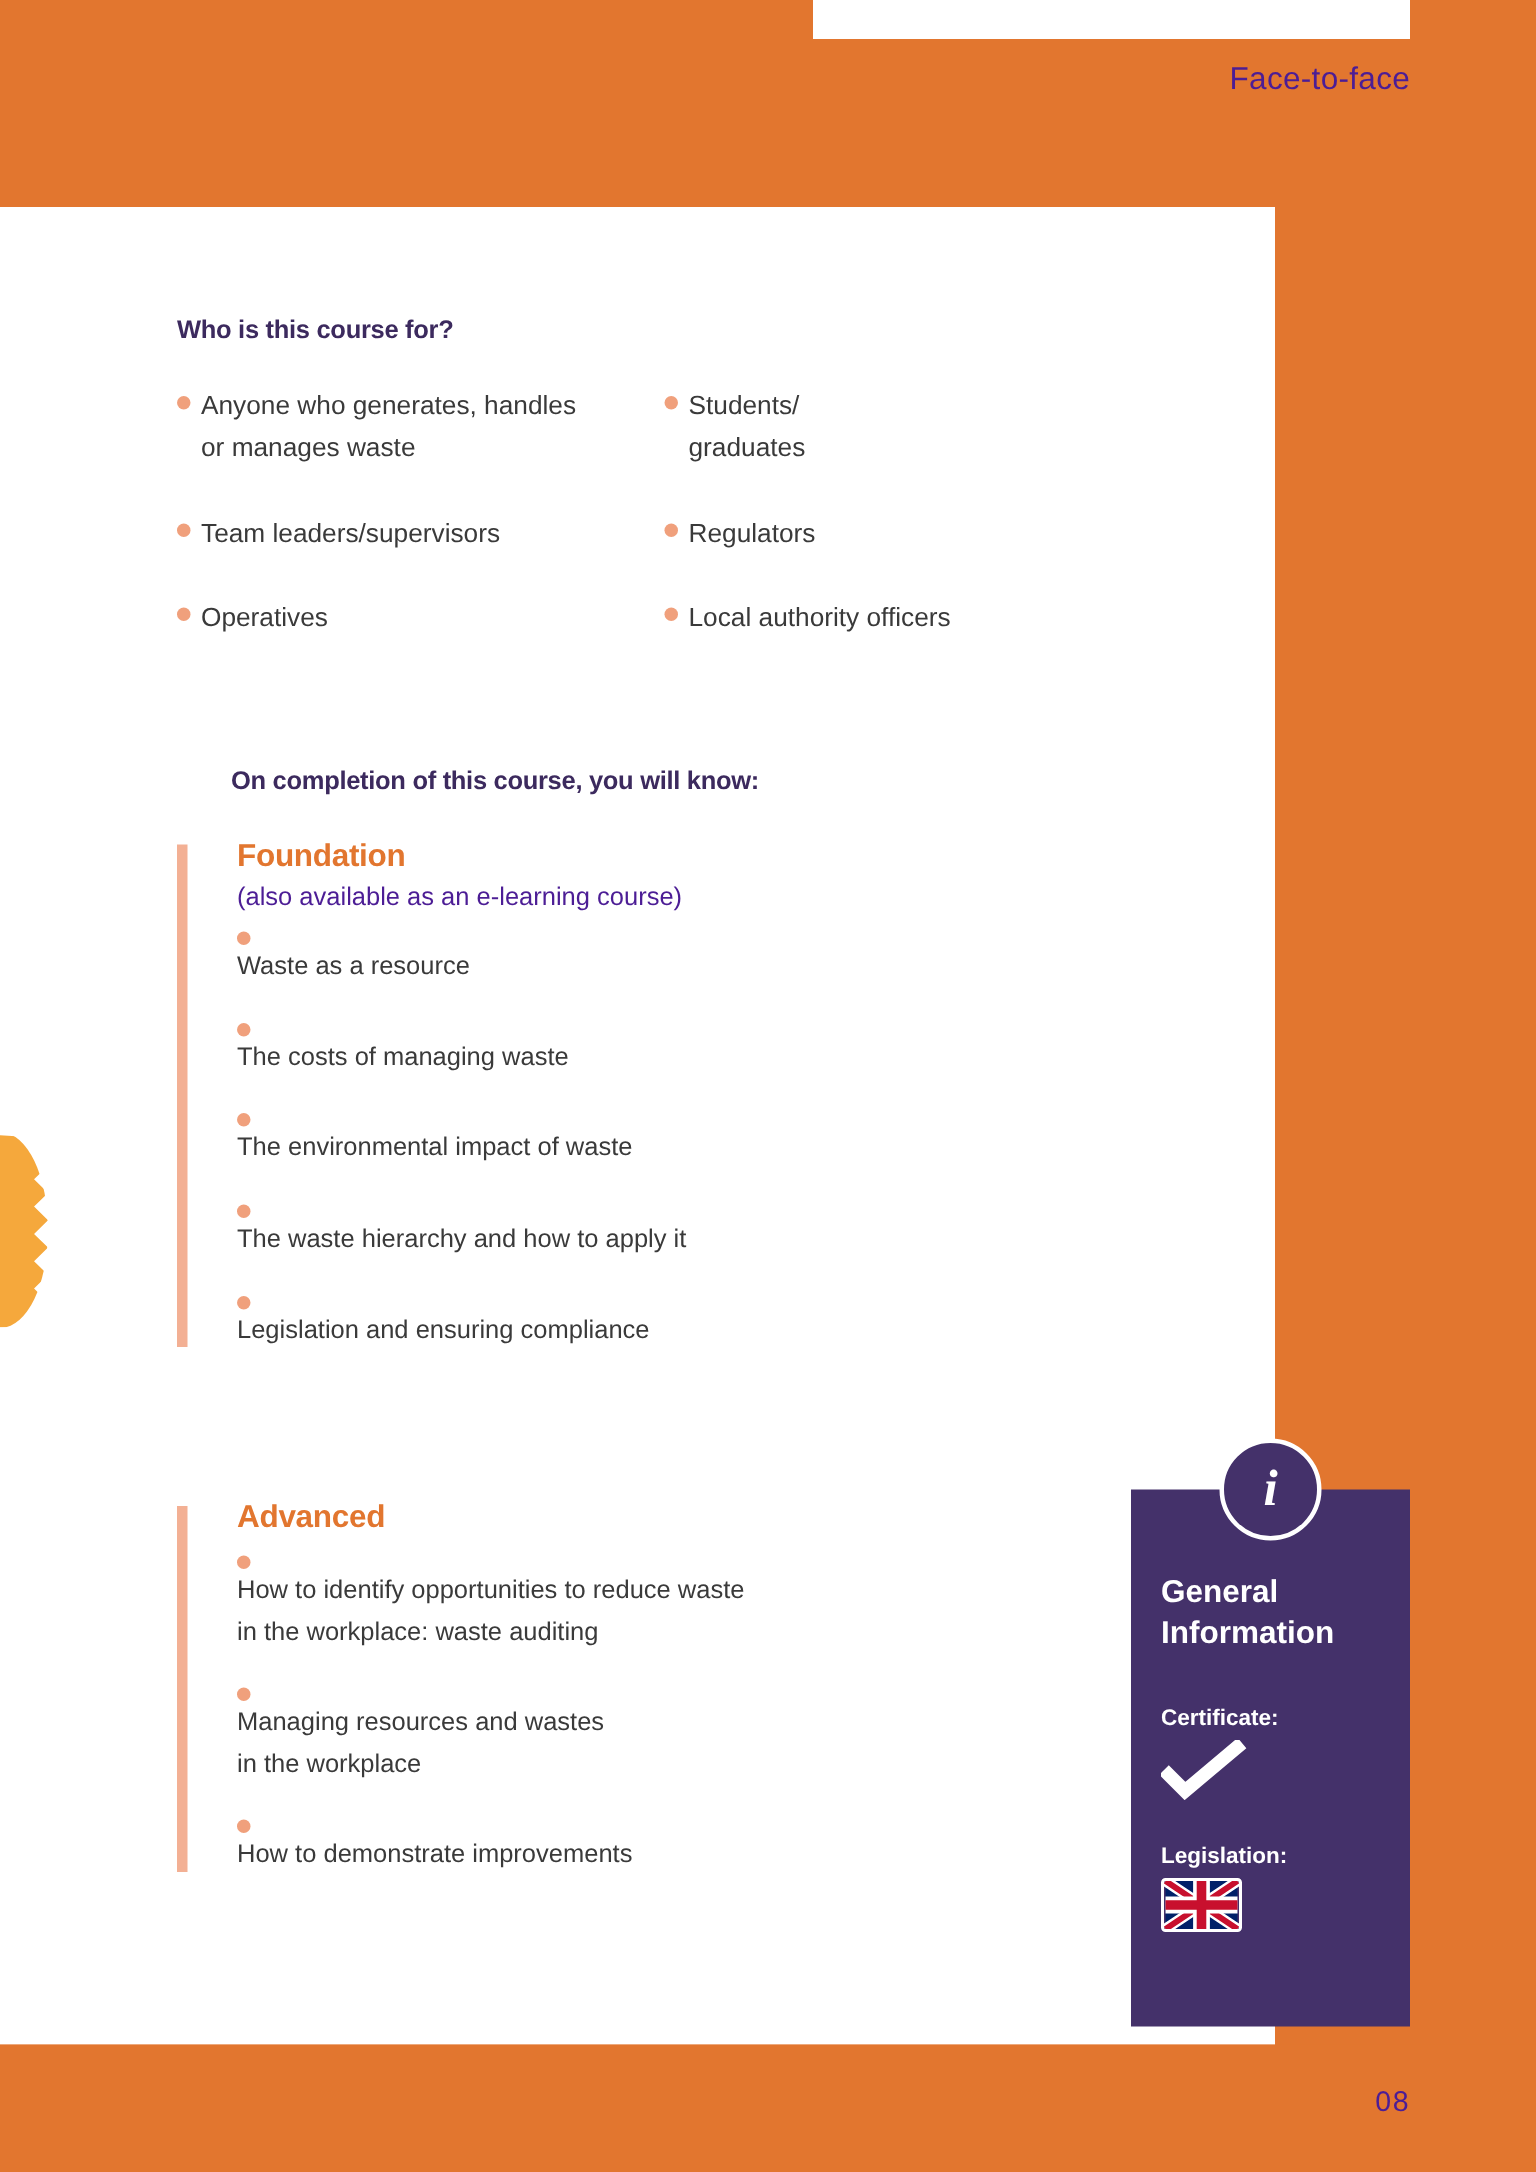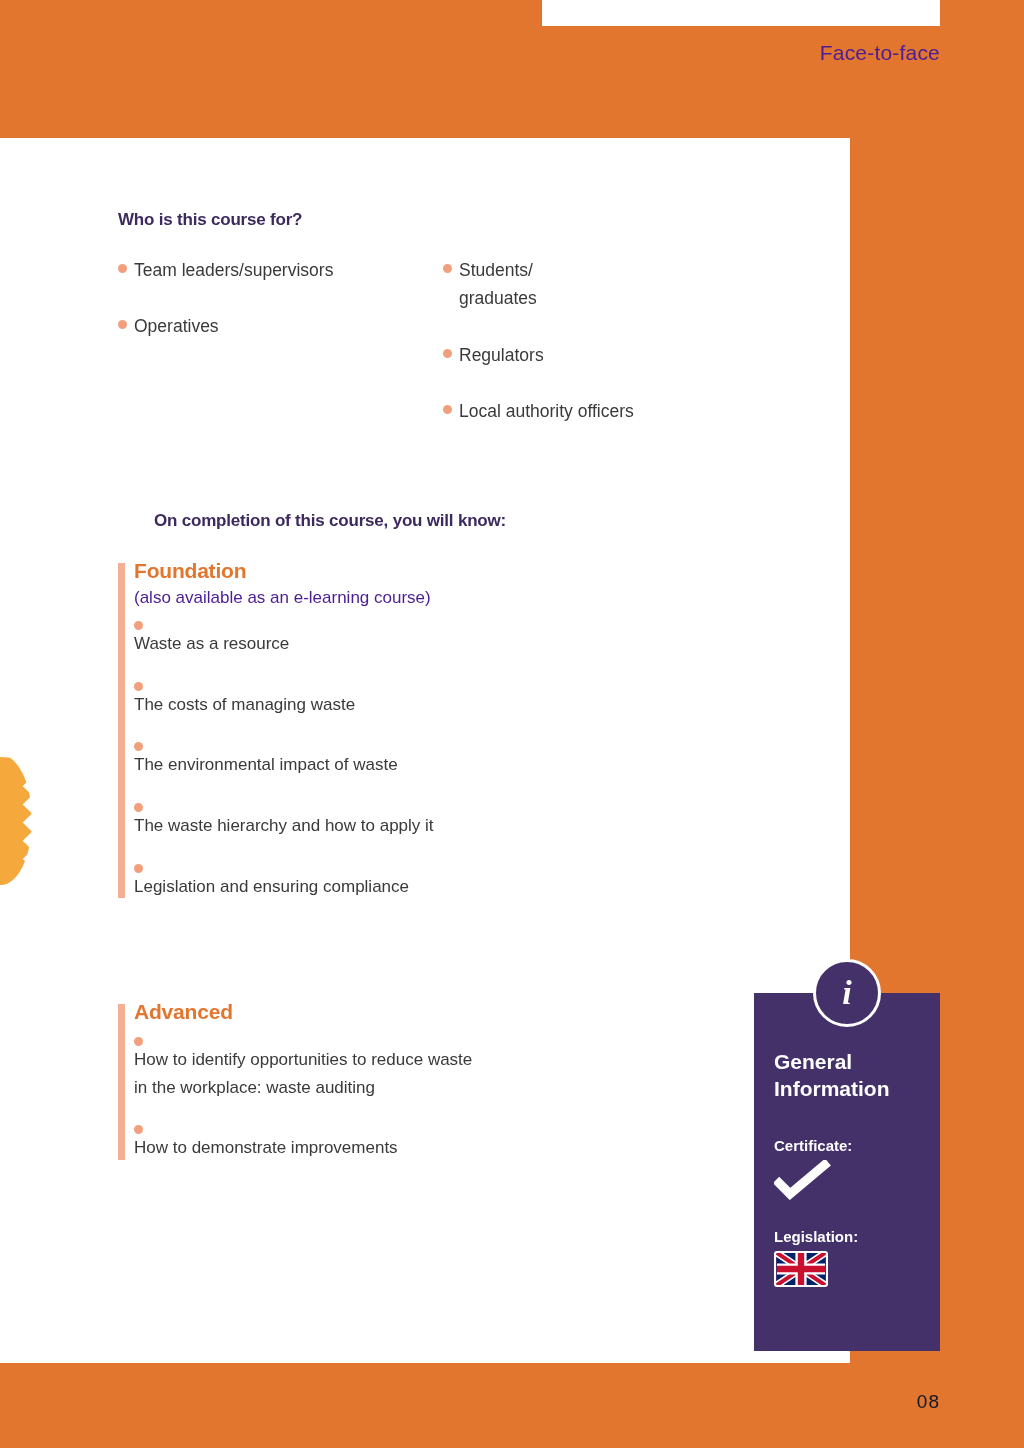--- a/index.html
+++ b/index.html
@@ -99,21 +99,21 @@
     margin-top: 8px;
     margin-right: 7px;
   }
   .bullet-text { white-space: pre-line; }
 
   .gap-block { height: 86px; }
 
   
   .level {
     position: relative;
-    padding-left: 16px;
+    padding-left: 40px;
     margin-top: 28px;
   }
   .level .bar {
     position: absolute;
     left: 0;
     top: 4px;
     bottom: 2px;
     width: 7px;
     background: #F3B094;
   }
@@ -197,21 +197,21 @@
     left: 0;
     top: 1363px;
     width: 1024px;
     height: 85px;
     background: #E2762F;
   }
   .page-num {
     position: absolute;
     right: 84px;
     top: 1391px;
-    color: #0f172a;
+    color: #4c1d95;
     font-size: 19px;
     letter-spacing: 1px;
   }
   .footer-white-strip {
     position: absolute;
     left: 0;
     top: 1363px;
     width: 850px;
     height: 18px;
     background: #ffffff;
@@ -227,20 +227,25 @@
 <div class="burst"></div>
 
 <div class="content">
 
   <h2 class="section-title">Who is this course for?</h2>
 
   <div class="audience">
     <div class="col">
       <div class="bullet-row">
         <span class="dot"></span>
+        <span class="bullet-text">Anyone who generates, handles
+or manages waste</span>
+      </div>
+      <div class="bullet-row">
+        <span class="dot"></span>
         <span class="bullet-text">Team leaders/supervisors</span>
       </div>
       <div class="bullet-row">
         <span class="dot"></span>
         <span class="bullet-text">Operatives</span>
       </div>
     </div>
     <div class="col">
       <div class="bullet-row">
         <span class="dot"></span>
@@ -290,20 +295,25 @@
 
   <div style="height:72px"></div>
 
   <div class="level">
     <span class="bar"></span>
     <div class="level-title">Advanced</div>
     <div class="bullet-row">
       <span class="dot"></span>
       <span class="bullet-text">How to identify opportunities to reduce waste
 in the workplace: waste auditing</span>
+    </div>
+    <div class="bullet-row">
+      <span class="dot"></span>
+      <span class="bullet-text">Managing resources and wastes
+in the workplace</span>
     </div>
     <div class="bullet-row">
       <span class="dot"></span>
       <span class="bullet-text">How to demonstrate improvements</span>
     </div>
   </div>
 
 </div>
 
 <div class="info-box">

